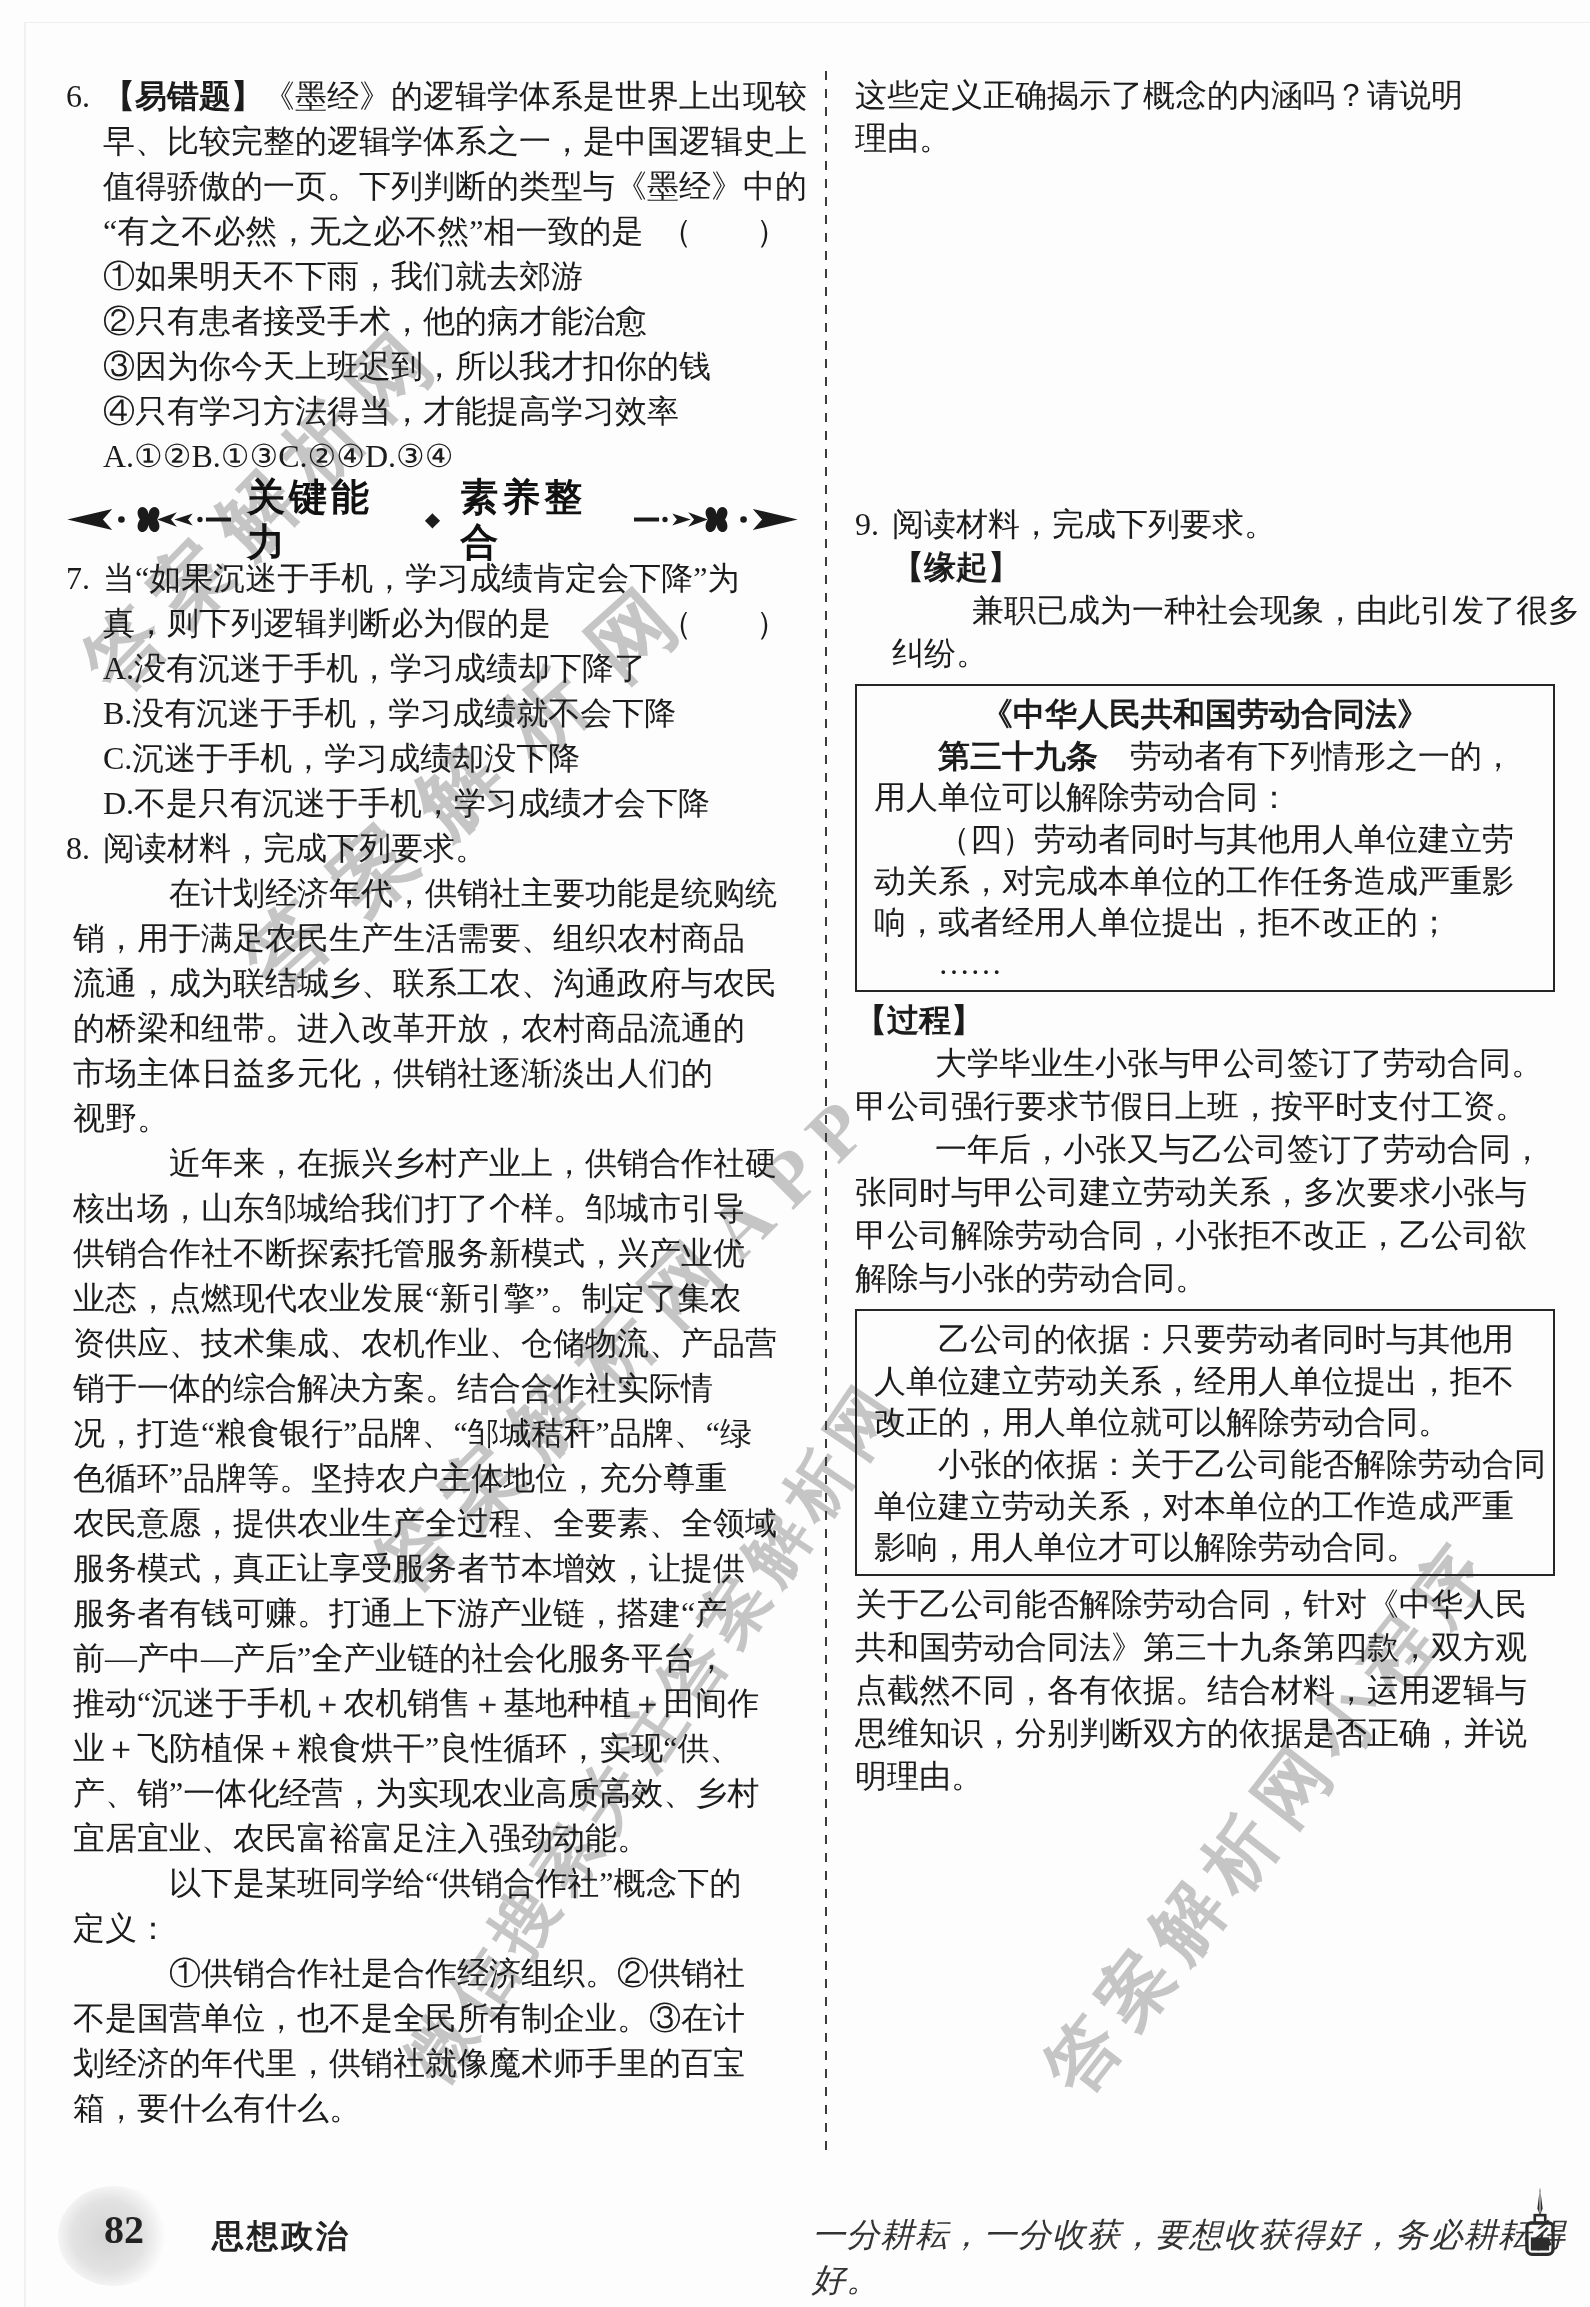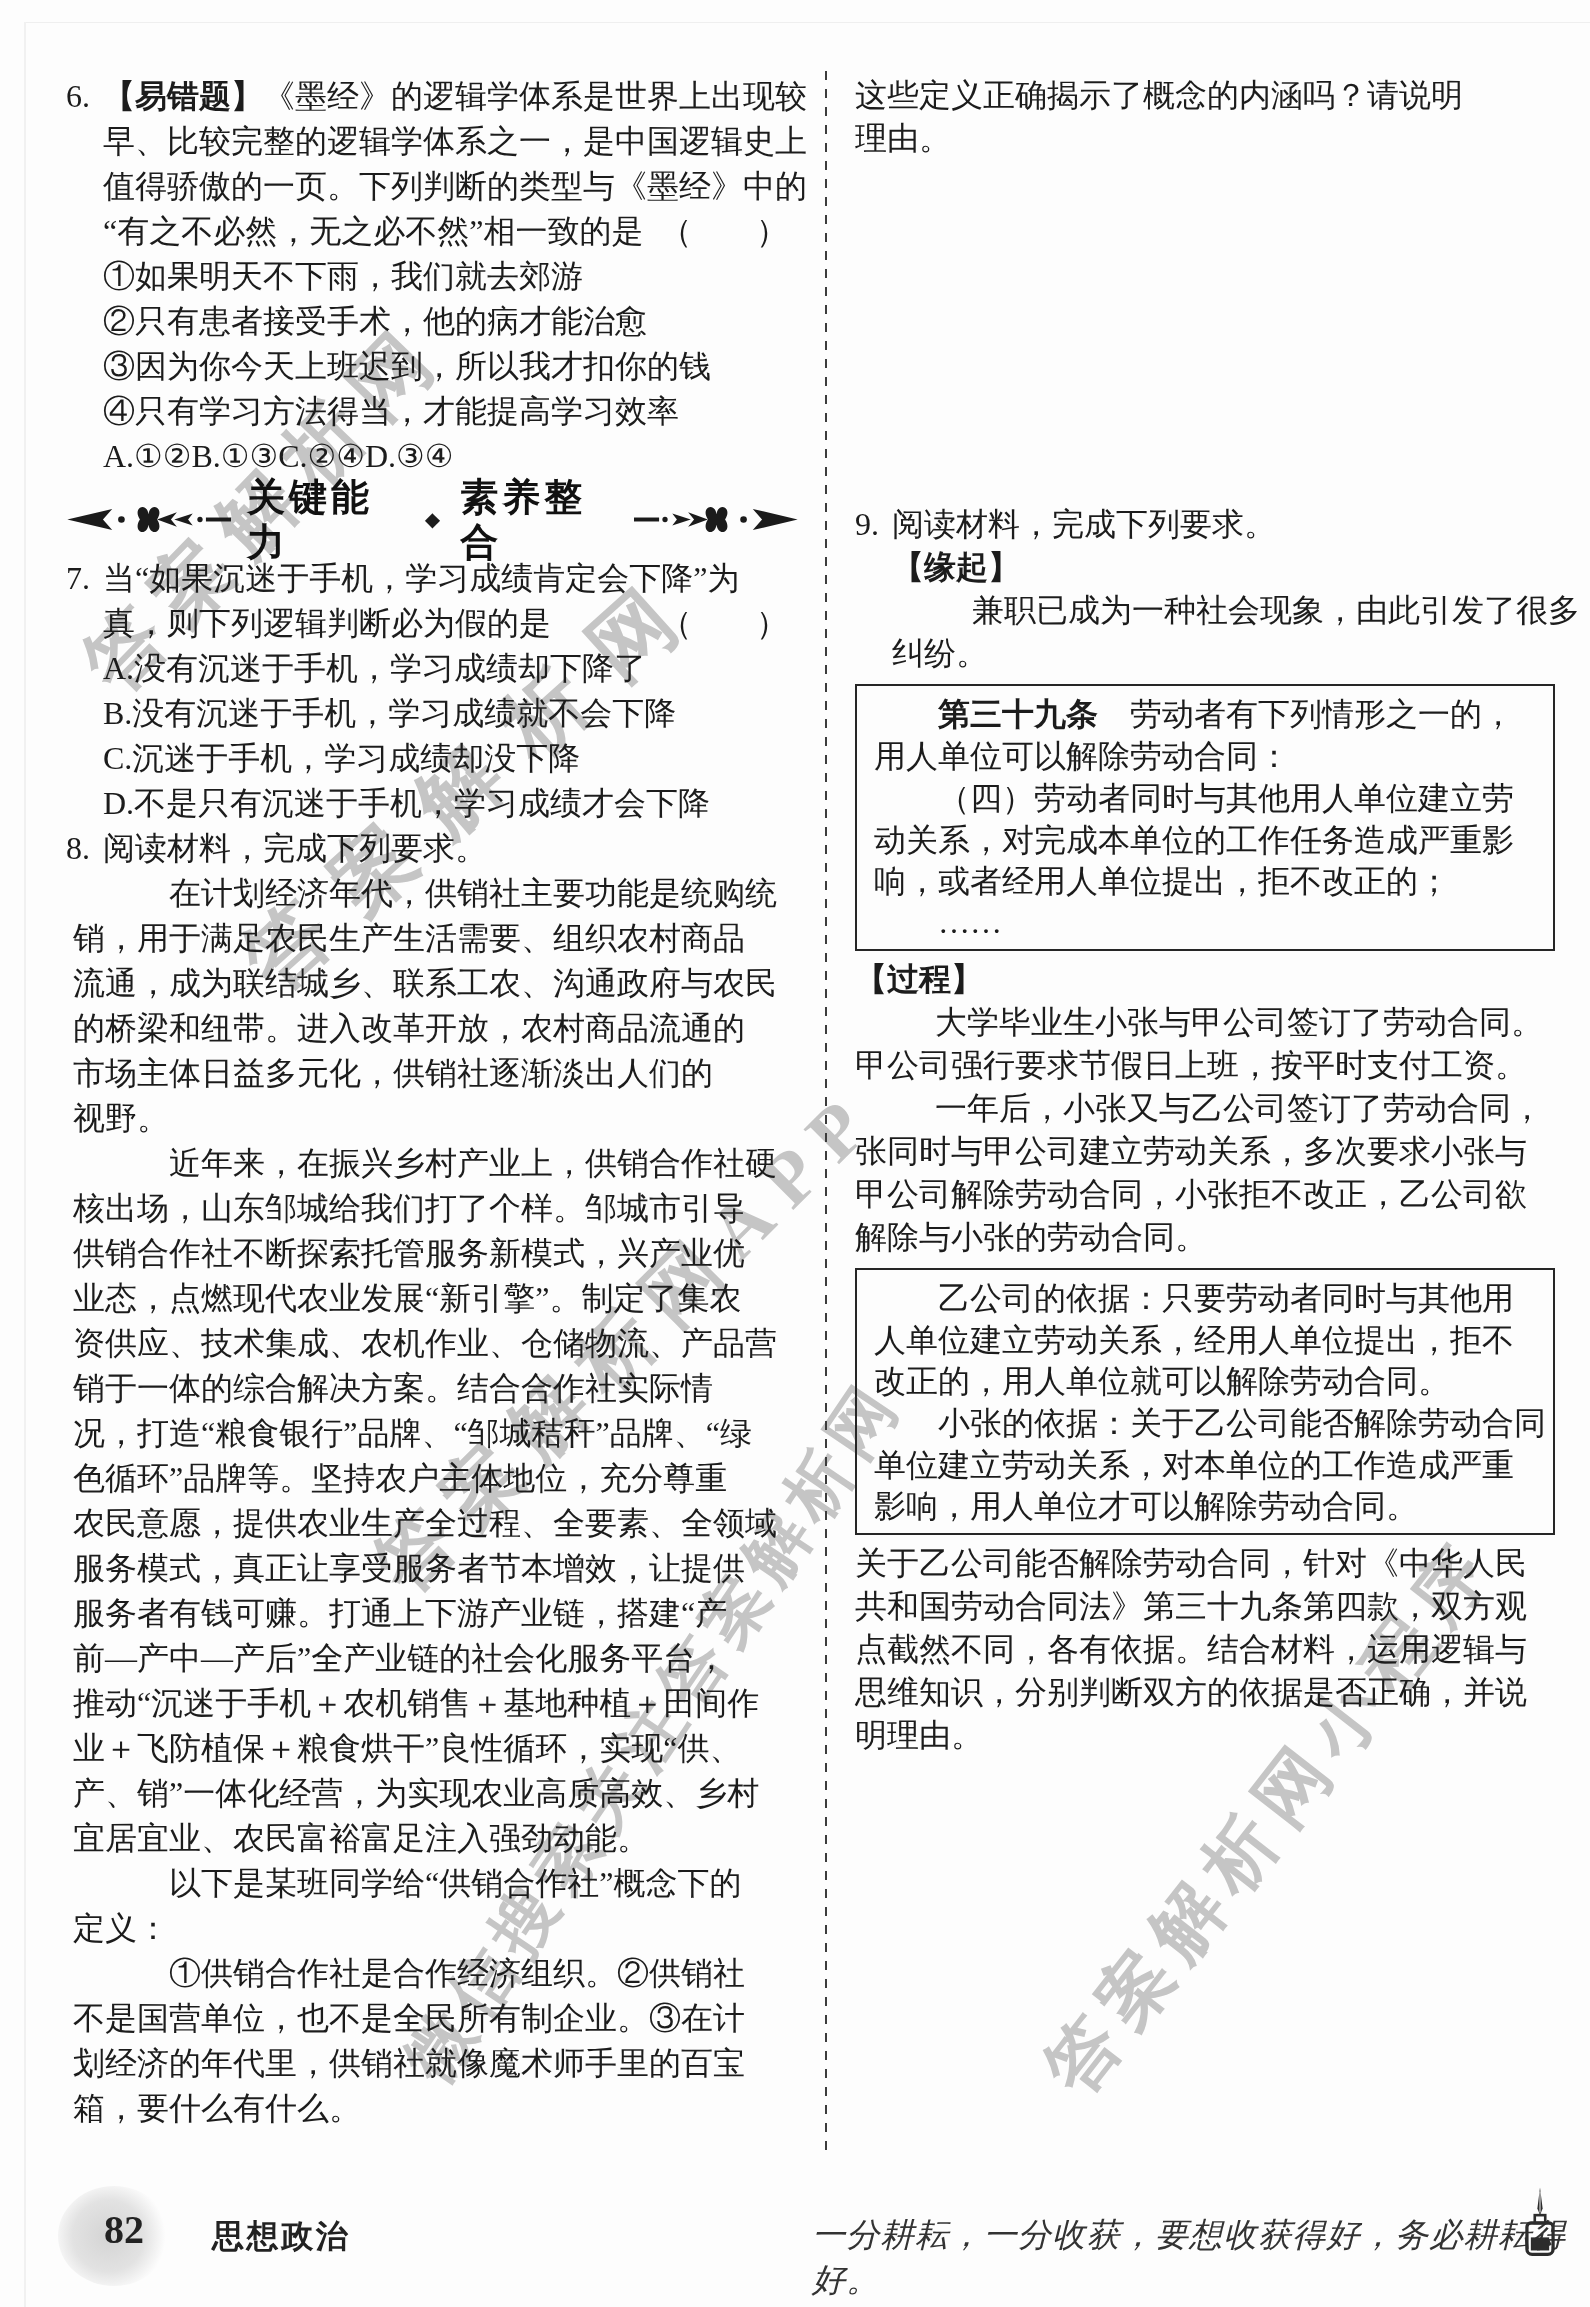--- a/index.html
+++ b/index.html
@@ -197,20 +197,21 @@
       <span class="q-num">9.</span>
       <div class="row">阅读材料，完成下列要求。</div>
       <div class="row bold">【缘起】</div>
       <div class="m2">
           <div class="row">兼职已成为一种社会现象，由此引发了很多</div>
           <div class="row">纠纷。</div>
         </div>
     </div>
 
     <div class="lawbox">
+      <div class="row box-title">《中华人民共和国劳动合同法》</div>
       <div class="row" style="text-indent:2em;">
         <b>第三十九条</b><span>　劳动者有下列情形之一的，</span>
       </div>
       <div class="row">用人单位可以解除劳动合同：</div>
       <div class="indent2">
           <div class="row">（四）劳动者同时与其他用人单位建立劳</div>
           <div class="row">动关系，对完成本单位的工作任务造成严重影</div>
           <div class="row">响，或者经用人单位提出，拒不改正的；</div>
         </div>
       <div class="row ellipsis-row">……</div>

